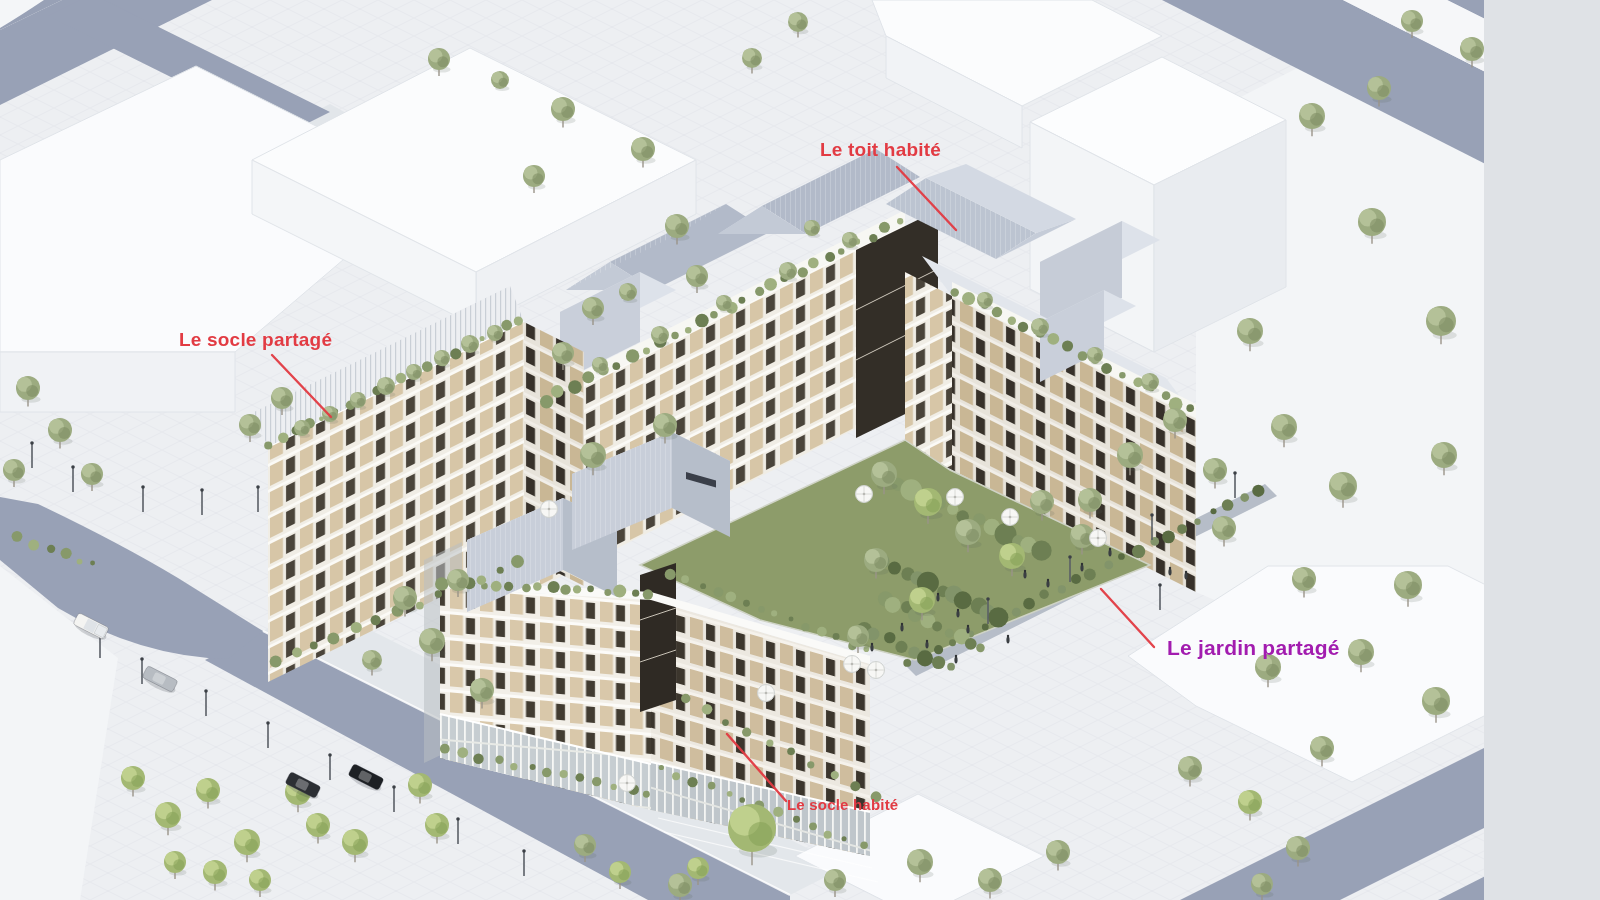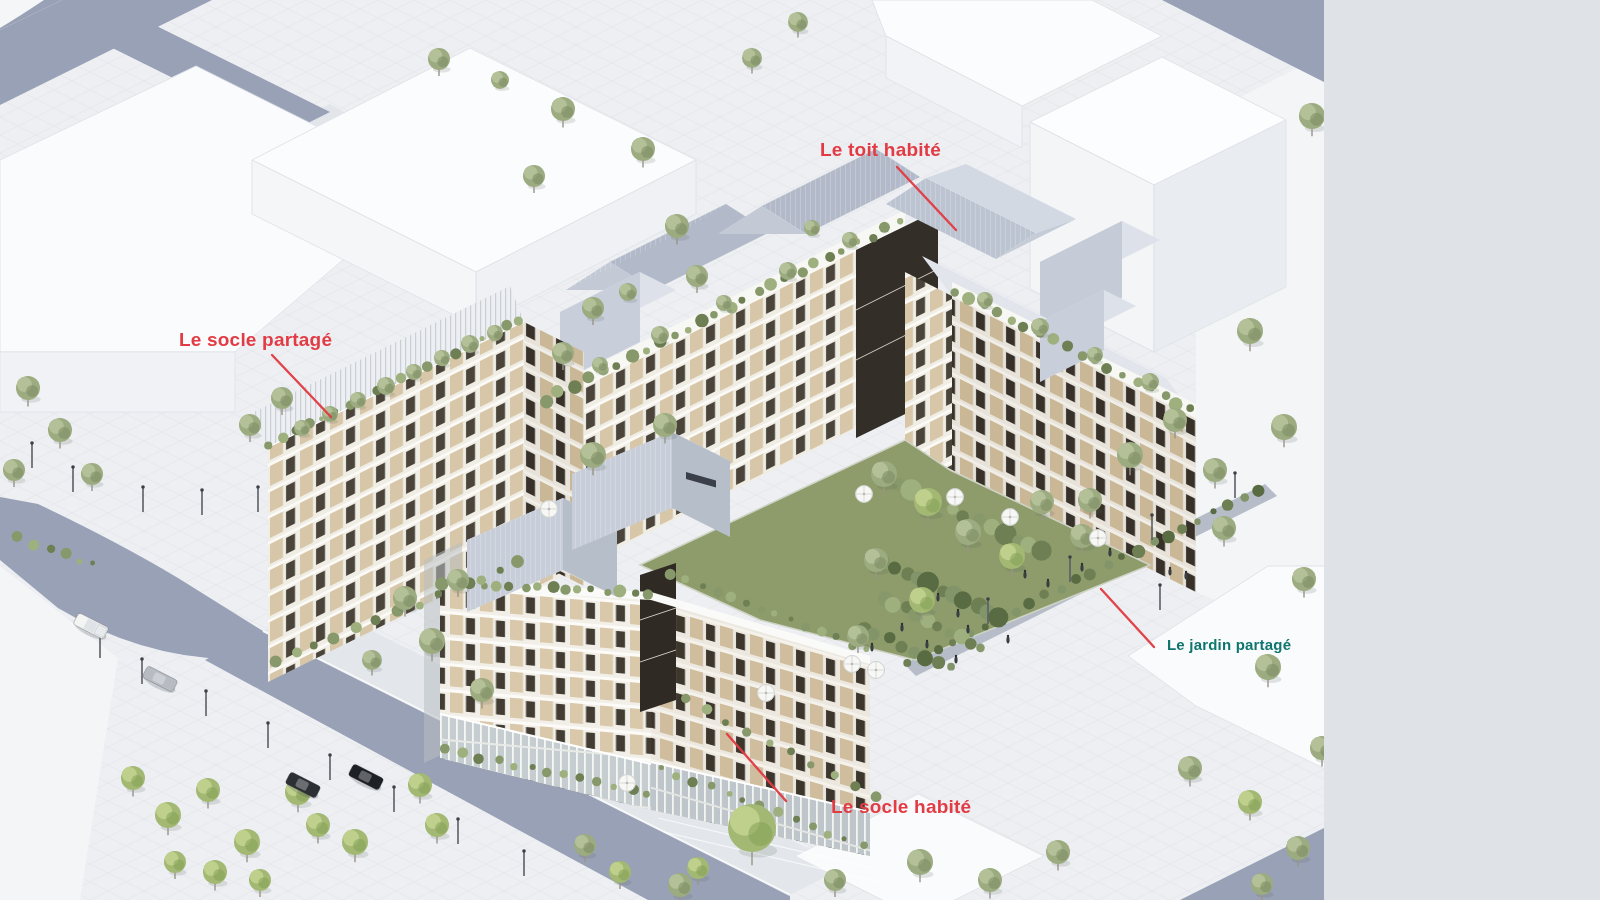--- a/index.html
+++ b/index.html
@@ -1,16 +1,16 @@
 <!DOCTYPE html>
 <html><head>
 <meta charset="utf-8">
 <style>
   html,body{margin:0;padding:0;background:#dfe2e6;}
-  .stage{position:relative;width:1324px;height:900px;overflow:hidden;background:#edeff2;
+  .stage{position:relative;width:1484px;height:900px;overflow:hidden;background:#edeff2;
          font-family:"Liberation Sans",sans-serif;}
   .stage svg{display:block;position:absolute;left:0;top:0;}
   .label{position:absolute;font-weight:700;white-space:nowrap;letter-spacing:.2px;
          font-family:"Liberation Sans",sans-serif;}
 </style>
 </head>
 <body>
 
 <div class="stage">
 <svg id="scene" width="1600" height="900" viewBox="0 0 1600 900">
@@ -1353,16 +1353,16 @@
         <line x1="897" y1="167" x2="956" y2="230" stroke="#e23b43" stroke-width="2.4" stroke-linecap="round" opacity="0.95"></line>
         <line x1="272" y1="355" x2="331" y2="417" stroke="#e23b43" stroke-width="2.4" stroke-linecap="round" opacity="0.95"></line>
         <line x1="1154" y1="647" x2="1101" y2="589" stroke="#e23b43" stroke-width="2.4" stroke-linecap="round" opacity="0.95"></line>
         <line x1="786" y1="801" x2="727" y2="734" stroke="#e23b43" stroke-width="2.4" stroke-linecap="round" opacity="0.95"></line>
       </g>
 </svg>
 
 <div id="annotations">
   <div class="label" style="left: 820px; top: 139px; color: rgb(226, 59, 67); font-size: 19px;">Le toit habité</div>
   <div class="label" style="left: 179px; top: 329px; color: rgb(226, 59, 67); font-size: 19px;">Le socle partagé</div>
-  <div class="label" style="left: 1167px; top: 636px; color: #0f766e; font-size: 15px;">Le jardin partagé</div>
-  <div class="label" style="left: 787px; top: 796px; color: rgb(226, 59, 67); font-size: 19px; margin-left: 44px;">Le socle habité</div>
+  <div class="label" style="left: 1167px; top: 636px; color: #a21caf; font-size: 21px;">Le jardin partagé</div>
+  <div class="label" style="left: 787px; top: 796px; color: rgb(226, 59, 67); font-size: 15px;">Le socle habité</div>
 </div>
 </div>
 
 </body></html>

